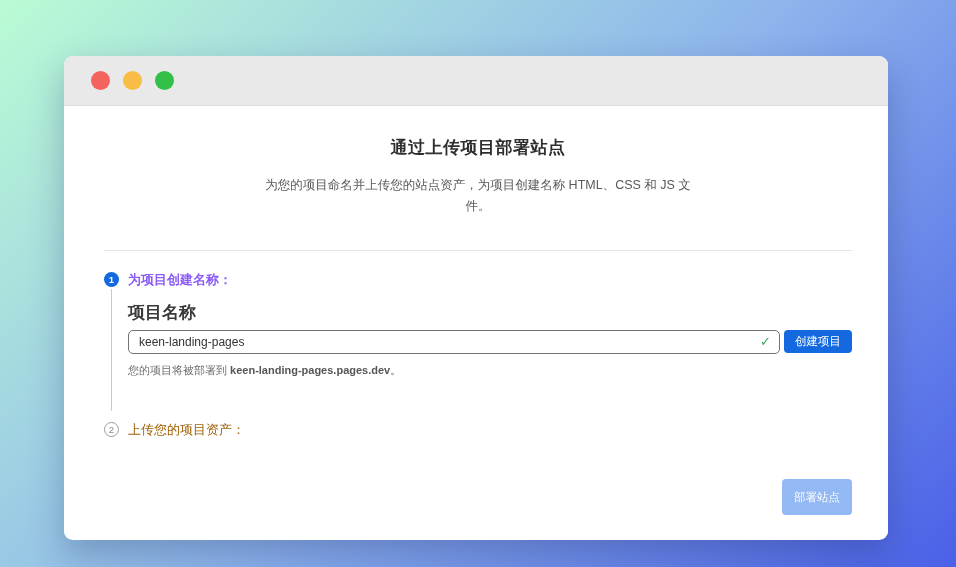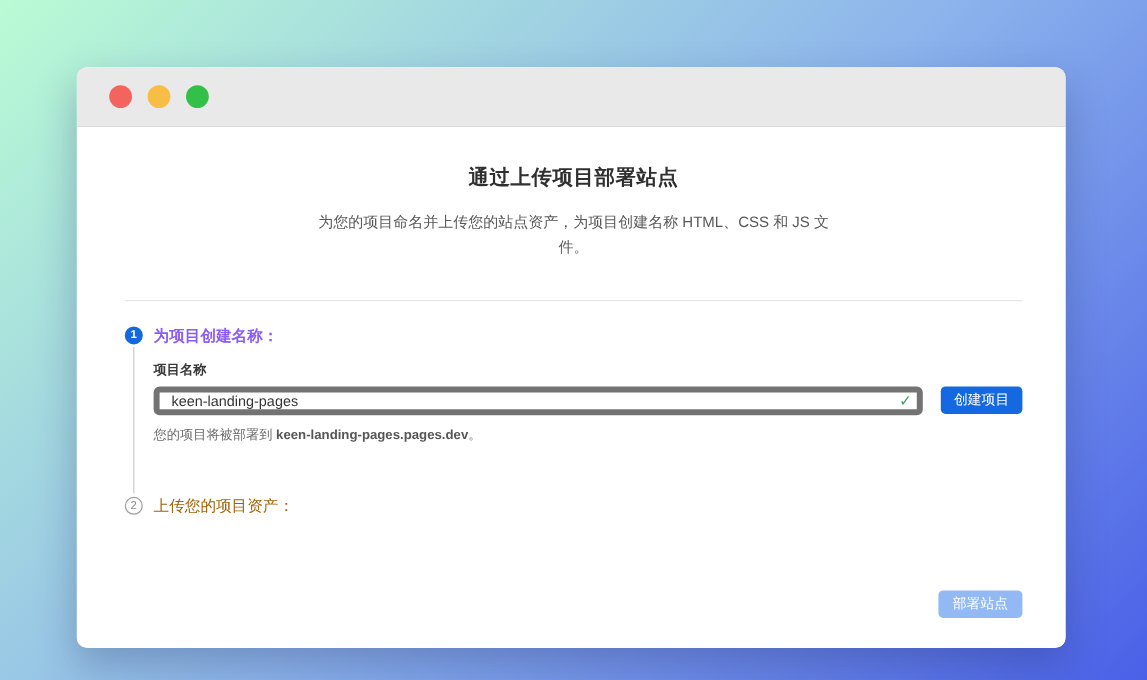--- a/index.html
+++ b/index.html
@@ -86,48 +86,48 @@
     border: 1px solid #9d9d9d;
     color: #8a8a8a;
   }
   .step-label { font-size: 13px; font-weight: 700; color: #8b5cf6; }
   .step-label.muted { font-weight: 400; color: #a16207; }
 
   .step-body { margin-left: 24px; }
   .field-label {
     display: block;
     margin-top: 12px;
-    font-size: 11px;
+    font-size: 17px;
     font-weight: 700;
     color: #3a3a3a;
   }
   .input-row { display: flex; align-items: center; margin-top: 6px; }
   .input-wrap { position: relative; width: 656px; }
   .text-input {
     width: 100%;
     height: 24px;
-    border: 5px solid #737373;
+    border: 1px solid #737373;
     border-radius: 5px;
     padding: 0 28px 0 10px;
     font-size: 12px;
     color: #333333;
     font-family: "Liberation Sans", "DejaVu Sans", sans-serif;
     outline: none;
   }
   .check-icon {
     position: absolute;
     right: 9px; top: 50%;
     transform: translateY(-52%);
     color: #3ba45f;
     font-size: 13px;
     line-height: 1;
     pointer-events: none;
   }
   .btn-primary {
-    margin-left: 15px;
+    margin-left: 4px;
     height: 23px;
     padding: 0 11px;
     background: #1569e0;
     color: #ffffff;
     border: none;
     border-radius: 4px;
     font-size: 11.5px;
     font-family: "Liberation Sans", "DejaVu Sans", sans-serif;
     cursor: pointer;
     white-space: nowrap;
@@ -138,21 +138,21 @@
     color: #6b6b6b;
   }
   .helper b { color: #565656; }
 
   .step-2 { margin-top: 43px; }
 
   .btn-deploy {
     position: absolute;
     right: 36px;
     bottom: 24px;
-    height: 23px;
+    height: 36px;
     padding: 0 12px;
     background: #92b9f3;
     color: #ffffff;
     border: none;
     border-radius: 4px;
     font-size: 11.5px;
     font-family: "Liberation Sans", "DejaVu Sans", sans-serif;
     cursor: default;
   }
 </style>

